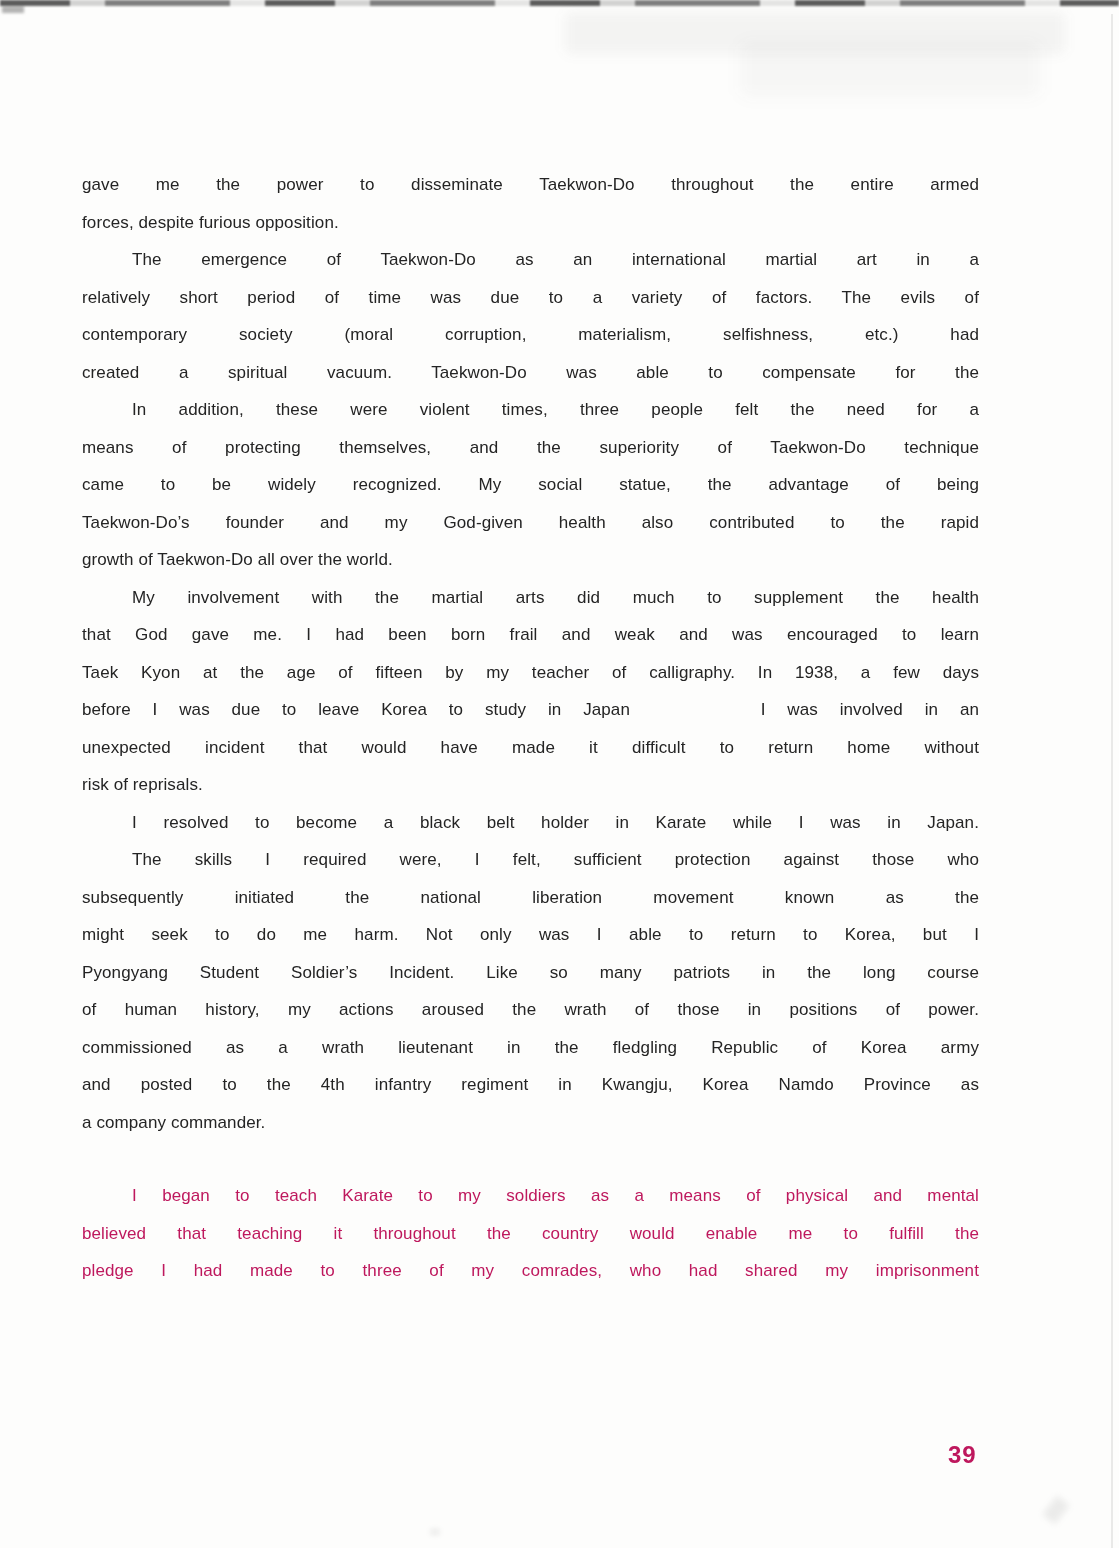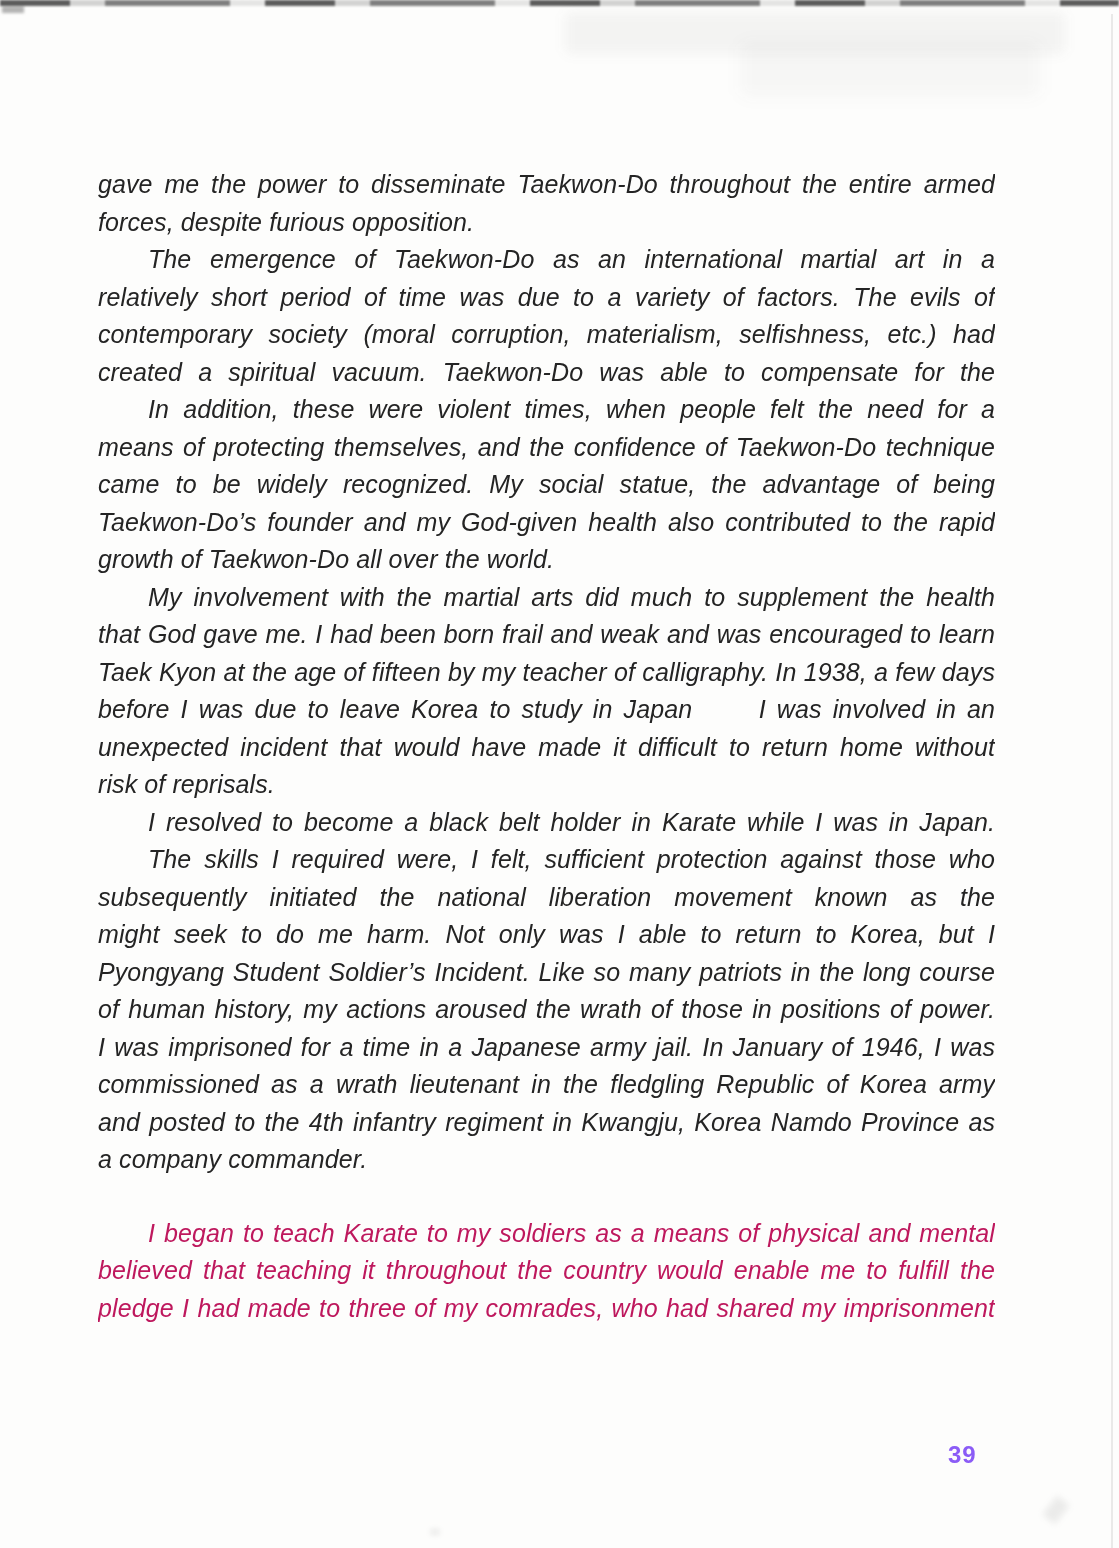--- a/index.html
+++ b/index.html
@@ -67,45 +67,44 @@
   .smudge-b {
     position: absolute;
     top: 1528px; left: 430px;
     width: 10px; height: 8px;
     background: rgba(0,0,0,0.05);
     filter: blur(2px);
   }
   
   .text-block {
     position: absolute;
-    top: 166px; left: 98px;
+    top: 166px; left: 82px;
     width: 897px;
-    font-size: 25px;
+    font-size: 17px;
     line-height: 37.5px;
     color: #242424;
     letter-spacing: 0.1px;
-    font-style: italic;
   }
   .para { margin: 0; }
   .para.spaced { margin-top: 14px; }
   .para.faded { color: #be185d; margin-top: 36px; }
   .ln {
     height: 37.5px;
     overflow: hidden;
     text-align: justify;
     text-align-last: justify;
   }
   .ln.end { text-align-last: left; }
   .ln.ind { padding-left: 50px; }
   .page-number {
     position: absolute;
     top: 1441px; left: 948px;
     font-size: 24px;
     font-weight: bold;
-    color: #8b5cf6;
+    color: #be185d;
     letter-spacing: 1px;
   }
 </style>
 </head>
 <body>
 
 <div class="page">
 
   <div class="top-band"></div>
   <div class="top-band-left-mark"></div>
@@ -123,22 +122,22 @@
     </div>
 
     <div class="para">
       <div class="ln ind">The emergence of Taekwon-Do as an international martial art in a</div>
       <div class="ln">relatively short period of time was due to a variety of factors. The evils of</div>
       <div class="ln">contemporary society (moral corruption, materialism, selfishness, etc.) had</div>
       <div class="ln">created a spiritual vacuum. Taekwon-Do was able to compensate for the</div>
     </div>
 
     <div class="para">
-      <div class="ln ind">In addition, these were violent times, when people felt the need for a</div>
-      <div class="ln">means of protecting themselves, and the confidence of Taekwon-Do technique</div>
+      <div class="ln ind">In addition, these were violent times, three people felt the need for a</div>
+      <div class="ln">means of protecting themselves, and the superiority of Taekwon-Do technique</div>
       <div class="ln">came to be widely recognized. My social statue, the advantage of being</div>
       <div class="ln">Taekwon-Do’s founder and my God-given health also contributed to the rapid</div>
       <div class="ln end">growth of Taekwon-Do all over the world.</div>
     </div>
 
     <div class="para">
       <div class="ln ind">My involvement with the martial arts did much to supplement the health</div>
       <div class="ln">that God gave me. I had been born frail and weak and was encouraged to learn</div>
       <div class="ln">Taek Kyon at the age of fifteen by my teacher of calligraphy. In 1938, a few days</div>
       <div class="ln">before I was due to leave Korea to study in Japan&nbsp;&nbsp;&nbsp;&nbsp;&nbsp; I was involved in an</div>
@@ -149,21 +148,20 @@
     <div class="para">
       <div class="ln ind">I resolved to become a black belt holder in Karate while I was in Japan.</div>
     </div>
 
     <div class="para">
       <div class="ln ind">The skills I required were, I felt, sufficient protection against those who</div>
       <div class="ln">subsequently initiated the national liberation movement known as the</div>
       <div class="ln">might seek to do me harm. Not only was I able to return to Korea, but I</div>
       <div class="ln">Pyongyang Student Soldier’s Incident. Like so many patriots in the long course</div>
       <div class="ln">of human history, my actions aroused the wrath of those in positions of power.</div>
-      <div class="ln">I was imprisoned for a time in a Japanese army jail. In January of 1946, I was</div>
       <div class="ln">commissioned as a wrath lieutenant in the fledgling Republic of Korea army</div>
       <div class="ln">and posted to the 4th infantry regiment in Kwangju, Korea Namdo Province as</div>
       <div class="ln end">a company commander.</div>
     </div>
 
     <div class="para spaced faded">
       <div class="ln ind">I began to teach Karate to my soldiers as a means of physical and mental</div>
       <div class="ln">believed that teaching it throughout the country would enable me to fulfill the</div>
       <div class="ln">pledge I had made to three of my comrades, who had shared my imprisonment</div>
     </div>

